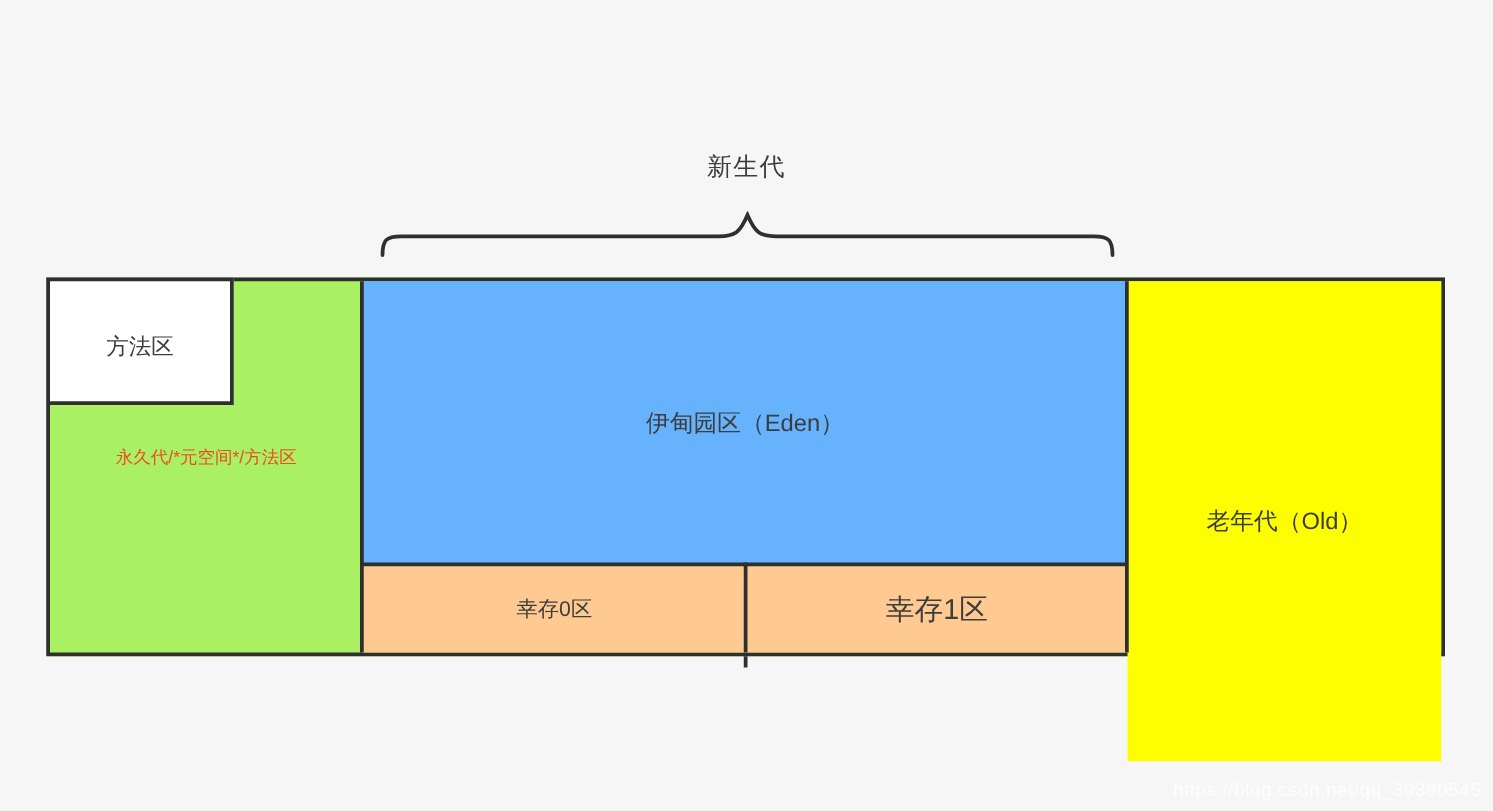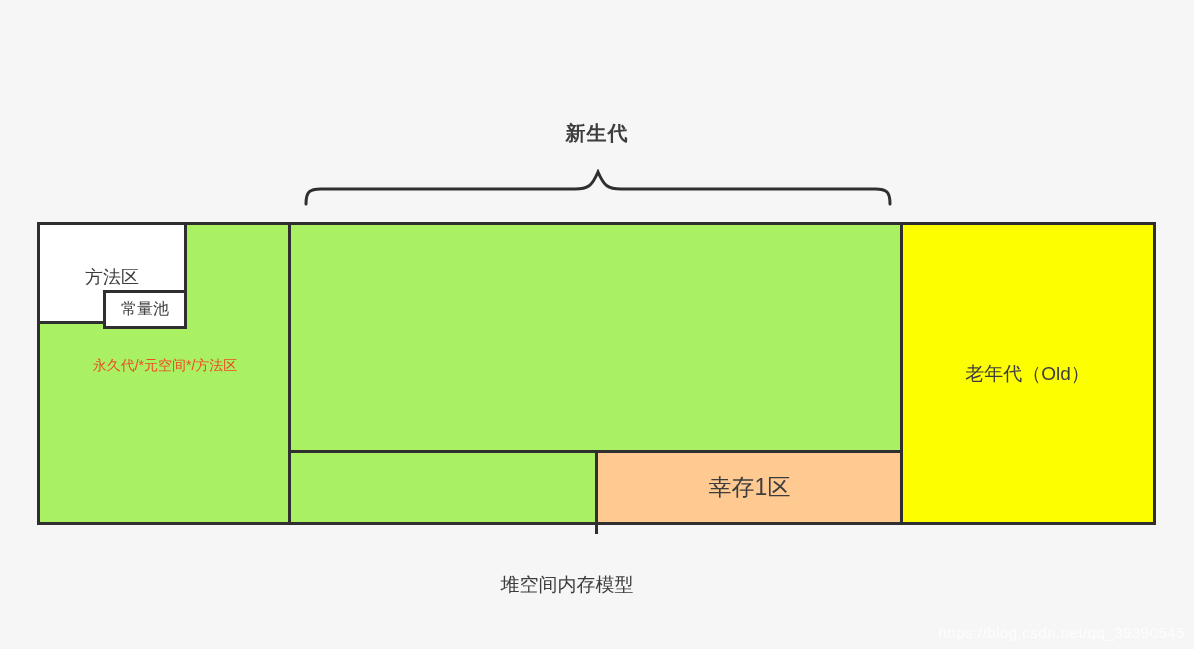--- a/index.html
+++ b/index.html
@@ -19,21 +19,20 @@
   }
   
   .newgen-title {
     position: absolute;
     top: 120px;
     left: 0;
     width: 1194px;
     text-align: center;
     font-size: 20px;
     letter-spacing: 1px;
-    font-weight: bold;
   }
   
   .brace-svg {
     position: absolute;
     left: 303px;
     top: 169px;
   }
   
   .heap-box {
     position: absolute;
@@ -60,21 +59,21 @@
     left: 250px; top: 227px; width: 307px; height: 70px;
     background: var(--survivor-orange, #ffca92);
     font-size: 17px;
   }
   .zone-s1 {
     left: 557px; top: 227px; width: 305px; height: 70px;
     background: var(--survivor-orange, #ffca92);
     font-size: 23px;
   }
   .zone-old {
-    left: 862px; top: 0; width: 251px; height: 297px;
+    left: 862px; top: 0; width: 251px; height: 384px;
     background: var(--old-yellow, #fdff00);
     font-size: 19px;
   }
   .sep {
     position: absolute;
     background: var(--border-dark, #2f2f2f);
   }
   .sep-green-eden { left: 248px; top: 0; width: 3px; height: 297px; }
   .sep-eden-old   { left: 860px; top: 0; width: 3px; height: 297px; }
   .sep-eden-surv  { left: 250px; top: 225px; width: 612px; height: 3px; }
@@ -147,44 +146,46 @@
 
   <div class="newgen-title label">新生代</div>
 
   <svg class="brace-svg" width="590" height="38" viewBox="0 0 590 38">
     <path d="M 3,35 C 3,23 6,20 18,20 L 272,20 C 285,20 289,17 295,3
              C 301,17 305,20 318,20 L 572,20 C 584,20 587,23 587,35" fill="none" stroke="#2f2f2f" stroke-width="3" stroke-linecap="round"></path>
   </svg>
 
   <div class="heap-box">
 
+    <div class="zone zone-eden label">
+      <span>伊甸园区（Eden）</span>
+    </div>
+    <div class="zone zone-s0 label">
+      <span>幸存0区</span>
+    </div>
     <div class="zone zone-s1 label">
       <span>幸存1区</span>
     </div>
     <div class="zone zone-old label">
       <span>老年代（Old）</span>
     </div>
 
     <div class="sep sep-green-eden"></div>
     <div class="sep sep-eden-old"></div>
     <div class="sep sep-eden-surv"></div>
     <div class="sep sep-s0-s1"></div>
 
     <div class="method-box">
       <div class="method-label label">方法区</div>
     </div>
-    <div class="constpool-box label">
-      <span>常量池</span>
-    </div>
 
     <div class="perm-label">
       <div>永久代/*元空间*/方法区</div>
     </div>
 
   </div>
 
   <div class="tick-below"></div>
 
-  <div class="caption label">堆空间内存模型</div>
 
   <div class="watermark">https://blog.csdn.net/qq_39390545</div>
 
 </div>
 
 </body></html>

